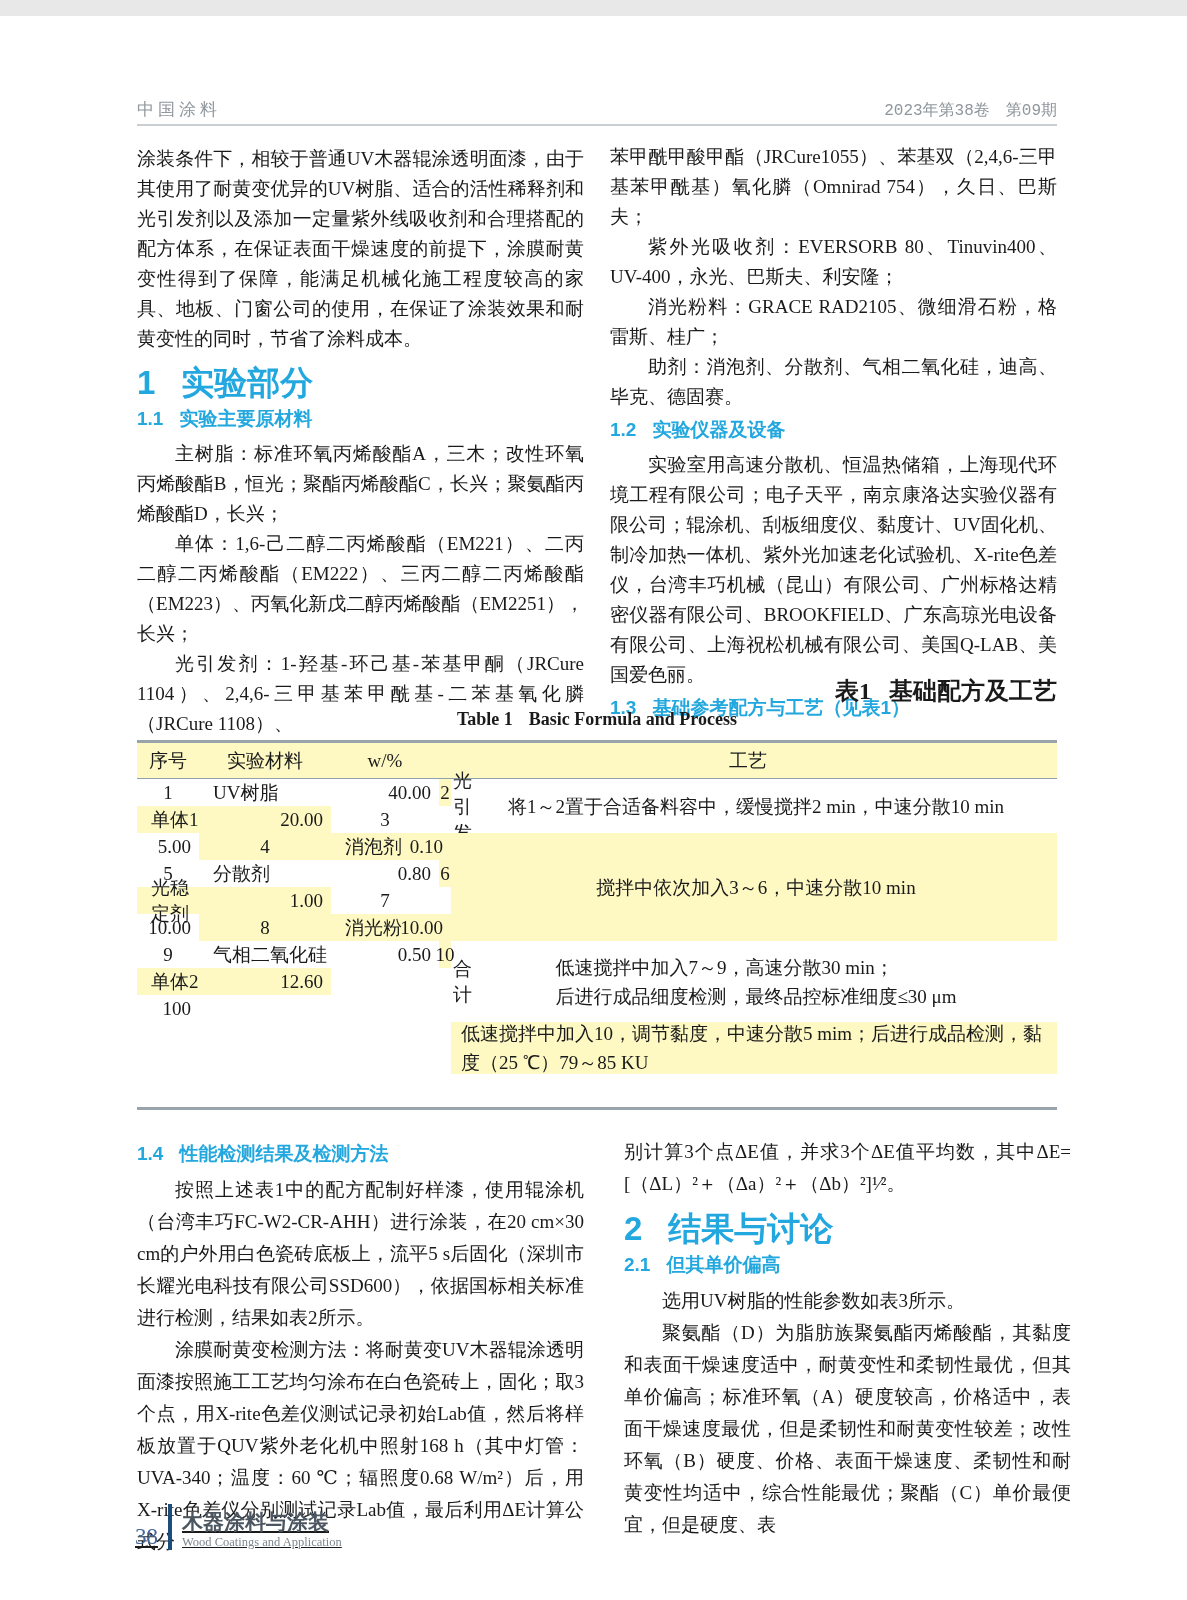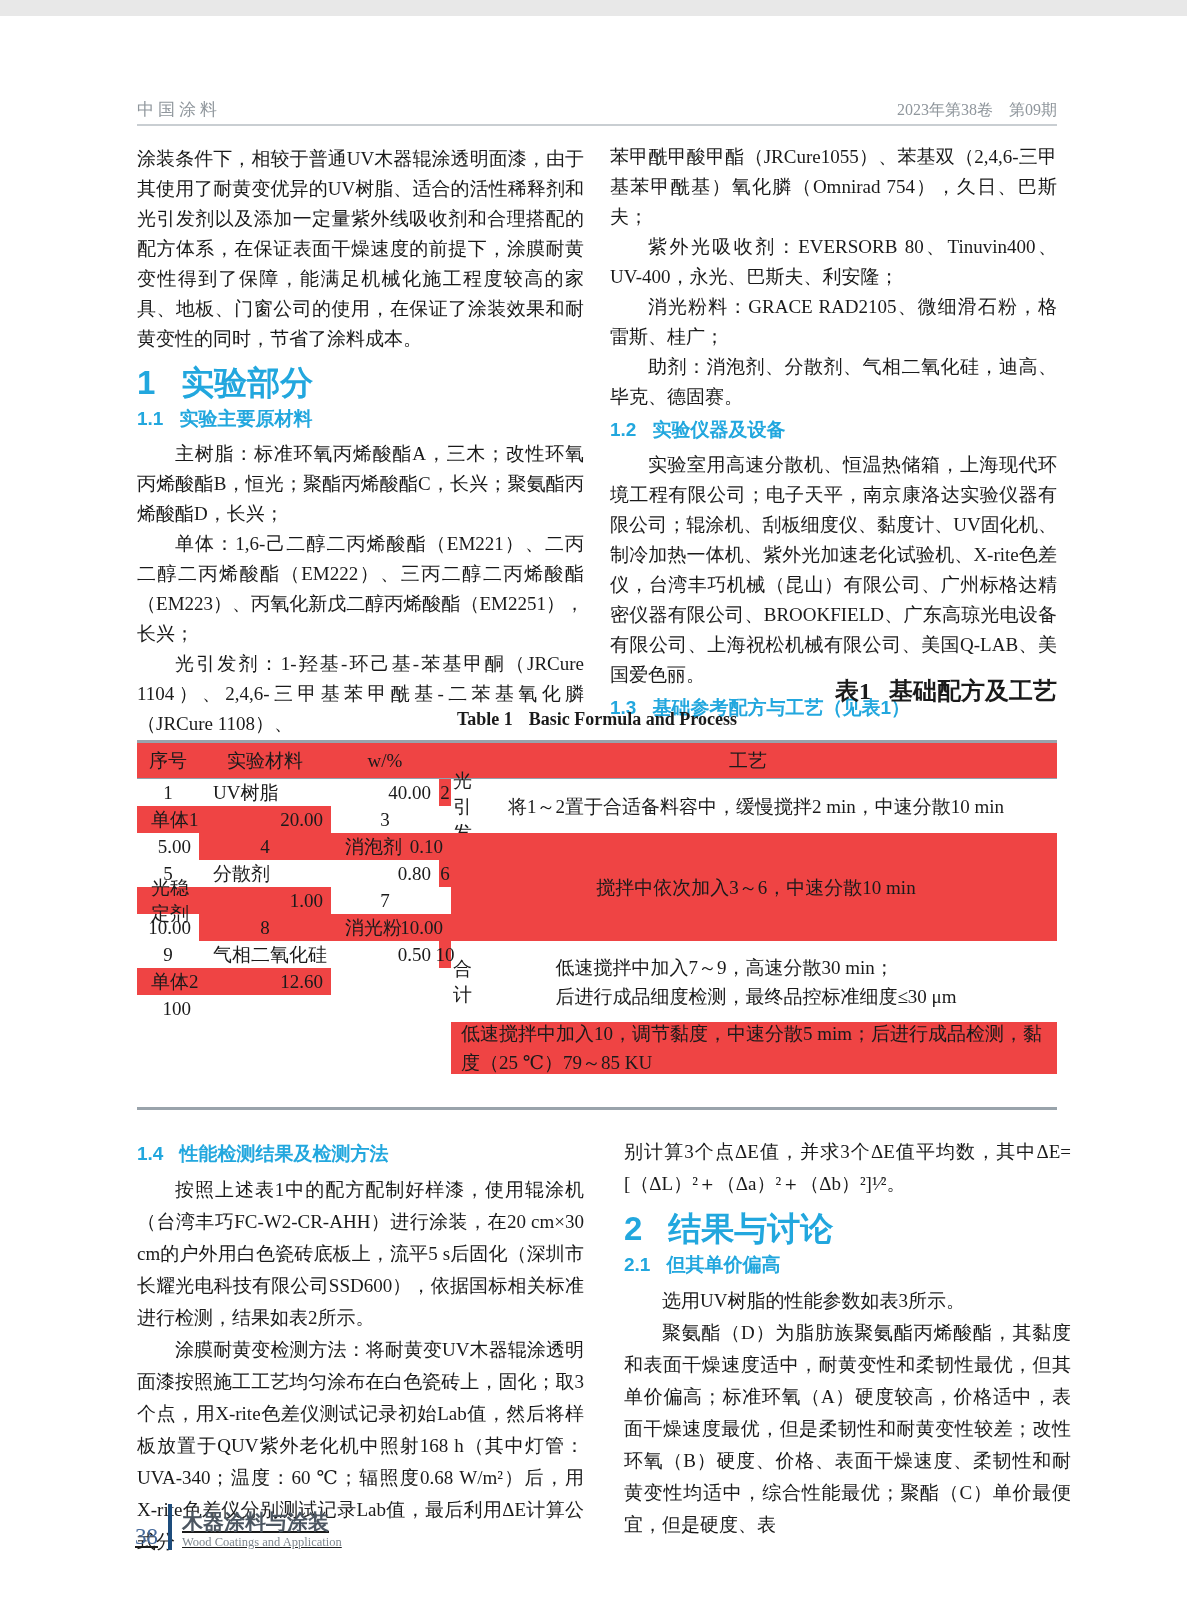--- a/index.html
+++ b/index.html
@@ -14,21 +14,21 @@
   }
   
   .runhead-left{
     position:absolute;left:137px;top:82px;
     font-size:17px;color:#8f969c;letter-spacing:4px;
     font-family:"Liberation Sans","DejaVu Sans",sans-serif;
   }
   .runhead-right{
     position:absolute;right:130px;top:84px;
     font-size:16px;color:#8f969c;
-    font-family:Liberation Serif, serif;
+    font-family:Liberation Mono, monospace;
   }
   .runhead-rule{
     position:absolute;left:137px;top:108px;width:920px;height:2px;
     background:#c9ced2;
   }
   
   .col{position:absolute;width:447px;}
   .col p{margin:0;font-size:19px;line-height:30px;text-align:justify;}
   .col p.indent{text-indent:2em;}
   .col-left-top  {left:137px;top:128px;}
@@ -62,21 +62,21 @@
   .tbl-title-en .gap{display:inline-block;width:16px;}
   .tbl{
     display:grid;
     grid-template-columns:62px 132px 108px 12px 1fr;
     grid-template-rows:36px repeat(9,27px) 52px 33px;
     border-top:3px solid #99a3ab;
     border-bottom:3px solid #99a3ab;
     font-size:19px;
   }
   .tbl .cell{display:flex;align-items:center;}
-  .tbl .blue{background:#ef4444;}
+  .tbl .blue{background:#fef9c3;font-family:Liberation Serif, serif;}
   .tbl .th{justify-content:center;border-bottom:1px solid #8fa3af;}
   .th-proc{grid-column:4 / 6;text-align:right;}
   .td-no{justify-content:center;}
   .td-mat{padding-left:14px;}
   .td-w{justify-content:flex-end;padding-right:8px;}
   .proc{
     grid-column:5;
     flex-direction:column;align-items:flex-start;justify-content:center;
     padding-left:10px;padding-right:6px;
     line-height:29px;white-space:pre-line;text-align:left;

